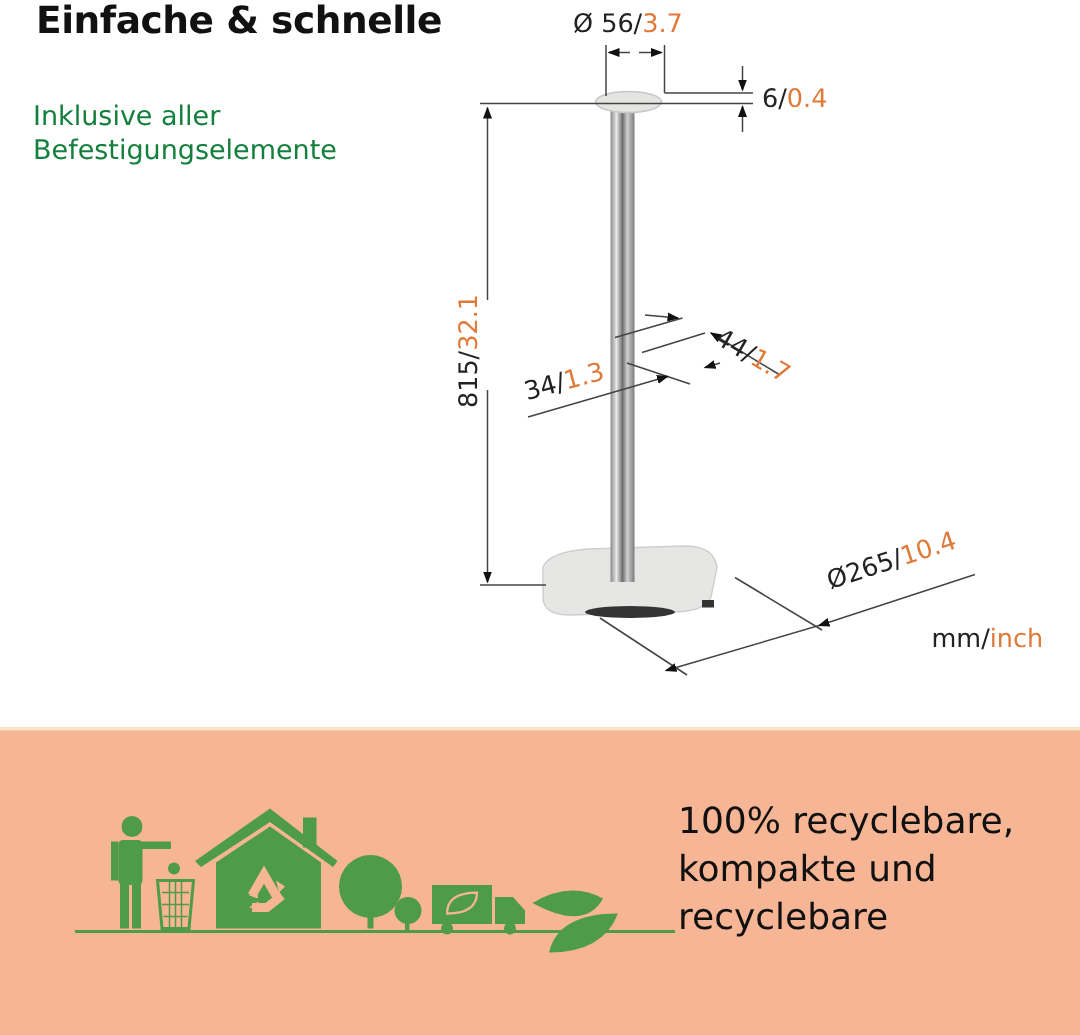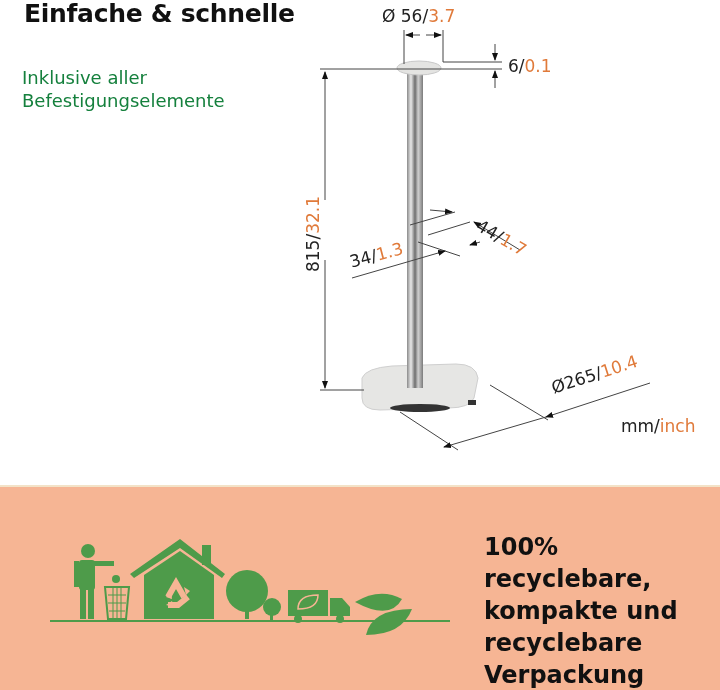--- a/index.html
+++ b/index.html
@@ -4,21 +4,21 @@
 <style>
   html,body{margin:0;padding:0;}
   body{width:720px;height:690px;position:relative;overflow:hidden;background:#ffffff;font-family:"DejaVu Sans","Liberation Sans",sans-serif;}
   .top{position:absolute;left:0;top:0;width:720px;height:438px;background:#fff;}
   .title{position:absolute;left:24px;top:-2px;font-weight:bold;font-size:25px;line-height:32px;color:#111;letter-spacing:-0.3px;}
   .subtitle{position:absolute;left:22px;top:66px;font-size:18px;line-height:23px;color:#15803d;}
   .diagram{position:absolute;left:0;top:0;width:720px;height:485px;}
   .dim{position:absolute;font-size:17px;color:#222;white-space:nowrap;font-family:"DejaVu Sans",sans-serif;}
   .dim .in{color:#e07a3a;}
   .bottom{position:absolute;left:0;top:485px;width:720px;height:205px;background:#f6b594;border-top:2px solid #f3e3c8;}
-  .claim{position:absolute;left:452px;top:44px;font-weight:bold;font-size:24px;line-height:32px;color:#111;margin-left:32px;}
+  .claim{position:absolute;left:452px;top:44px;font-weight:normal;font-size:24px;line-height:32px;color:#111;}
   .icons{position:absolute;left:50px;top:40px;}
 </style>
 </head>
 <body>
 
 <div class="top">
   <div class="title">
     <div>Einfache &amp; schnelle</div>
   </div>
   <div class="subtitle">
@@ -78,21 +78,21 @@
       <line x1="400" y1="412" x2="458" y2="450"></line>
       <line x1="650" y1="383" x2="546" y2="417" marker-end="url(#arr)"></line>
       <line x1="546" y1="417" x2="444" y2="447" marker-end="url(#arr)"></line>
     </g>
   </svg>
 
   <div class="dim" style="left:382px;top:6px;">
     <span>Ø 56/</span><span class="in">3.7</span>
   </div>
   <div class="dim" style="left:508px;top:56px;">
-    <span>6/</span><span class="in">0.1</span>
+    <span>6/</span><span class="in">0.4</span>
   </div>
   <div class="dim" style="left:268px;top:224px;transform:rotate(-90deg);transform-origin:center;width:90px;text-align:center;">
     <span>815/</span><span class="in">32.1</span>
   </div>
   <div class="dim" style="left:478px;top:214px;transform:rotate(30deg);transform-origin:left center;">
     <span>44/</span><span class="in">1.7</span>
   </div>
   <div class="dim" style="left:350px;top:252px;transform:rotate(-15deg);transform-origin:left center;">
     <span>34/</span><span class="in">1.3</span>
   </div>
@@ -155,15 +155,14 @@
         <path d="M305,75 Q330,60 352,72 Q340,94 305,75 z"></path>
         <path d="M316,108 Q322,82 362,82 Q352,108 316,108 z"></path>
       </g>
       <rect x="0" y="93" width="400" height="2"></rect>
     </g>
   </svg>
   <div class="claim">
     <div>100% recyclebare,</div>
     <div>kompakte und</div>
     <div>recyclebare</div>
-    <div>Verpackung</div>
   </div>
 </div>
 
 </body></html>

